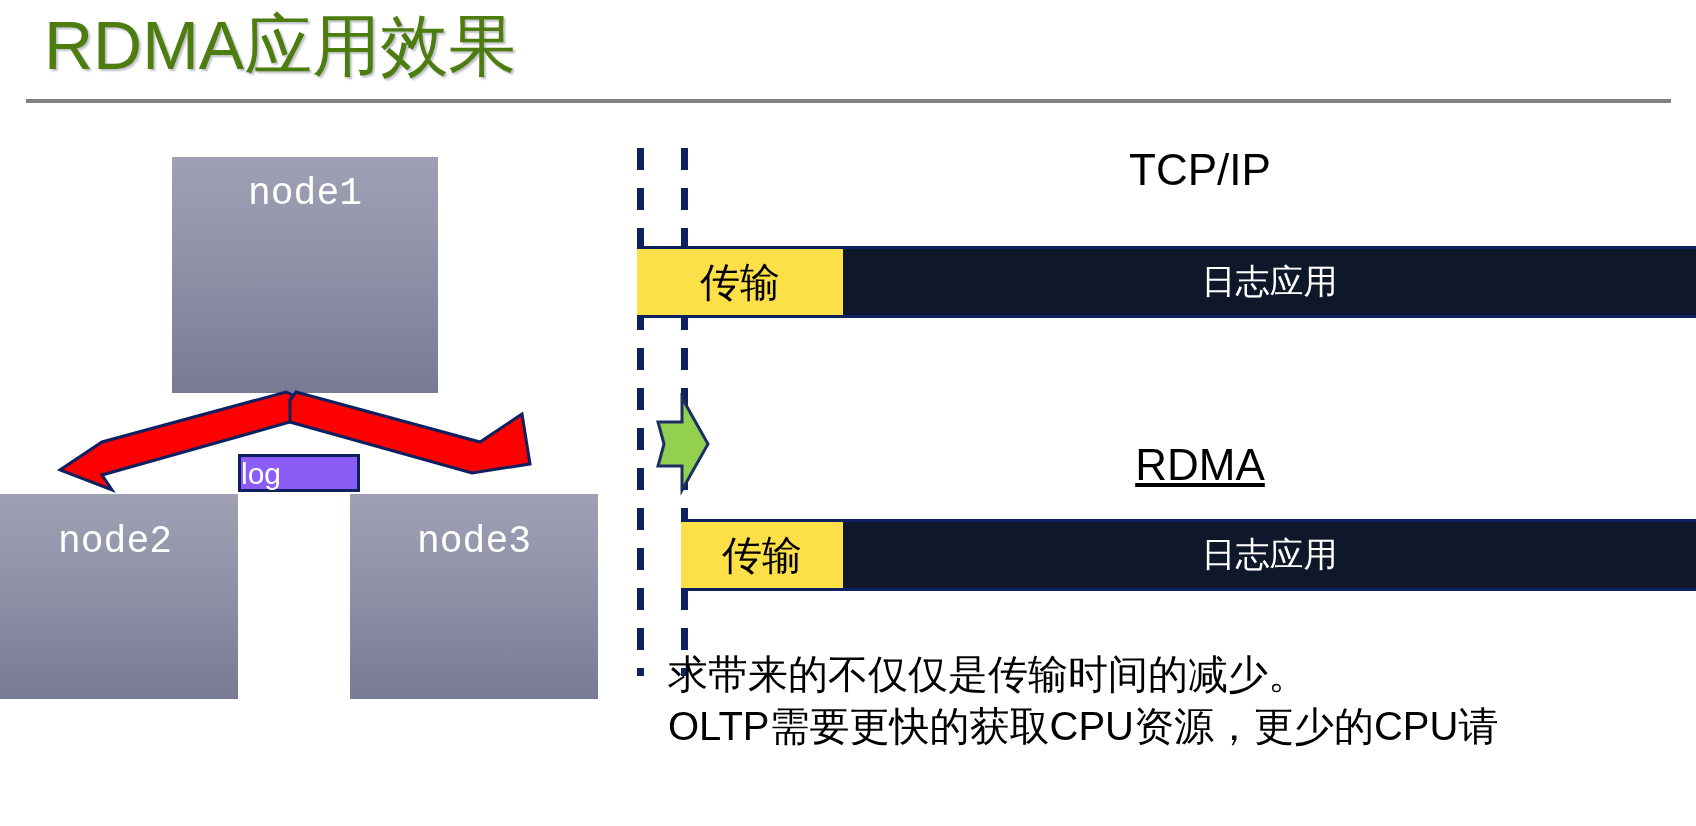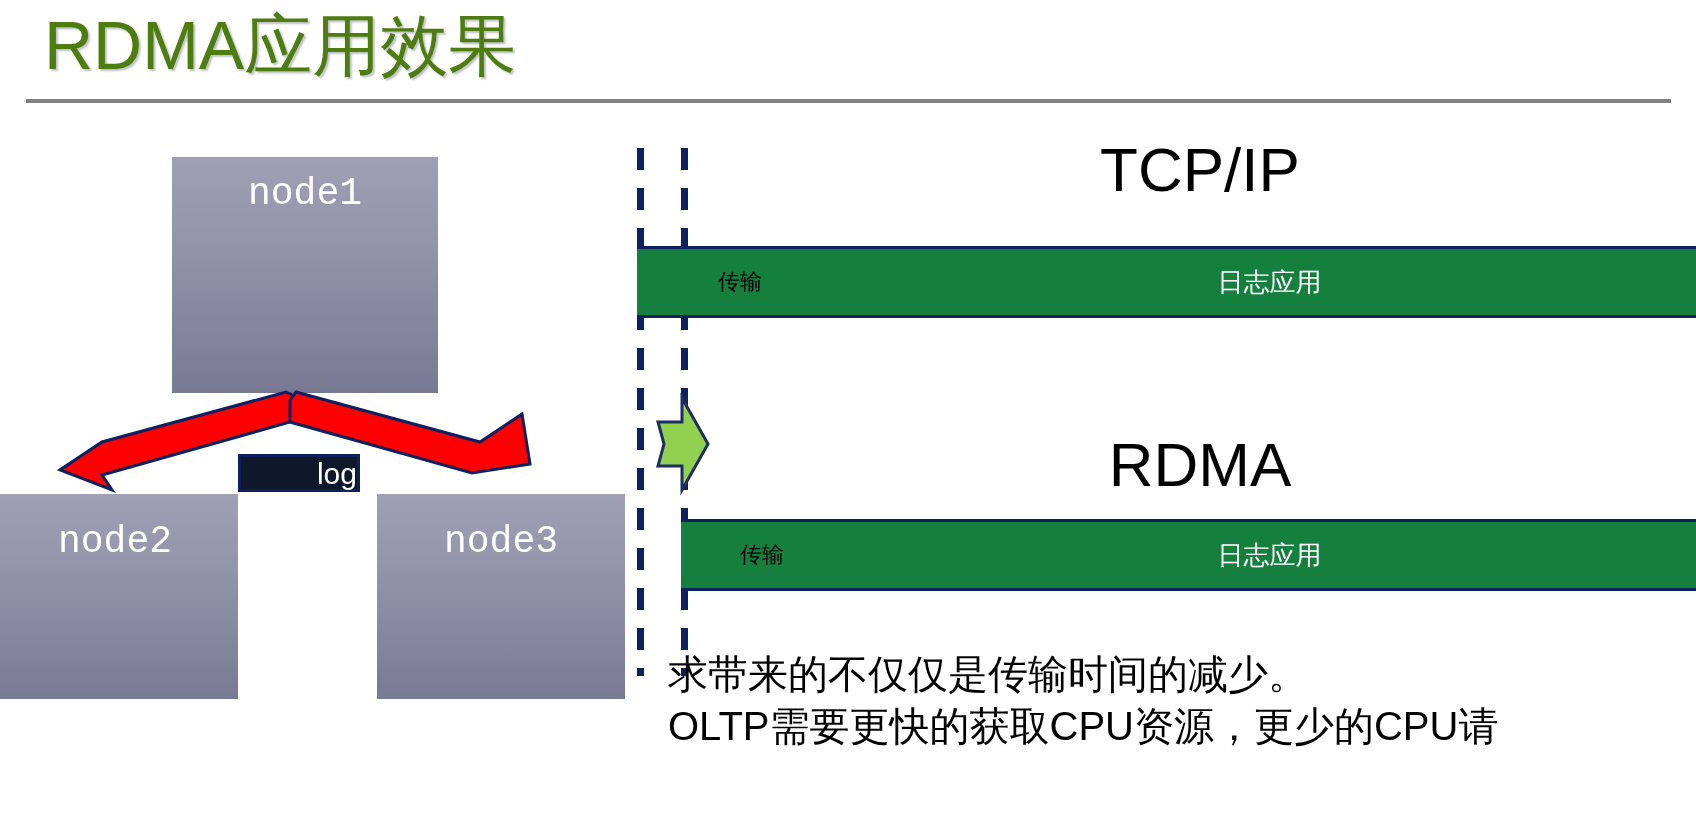--- a/index.html
+++ b/index.html
@@ -59,48 +59,48 @@
     padding-top: 18px;
   }
   #node2 {
     left: -8px;
     top: 494px;
     width: 246px;
     height: 205px;
     padding-top: 29px;
   }
   #node3 {
-    left: 377px;
+    left: 350px;
     top: 494px;
     width: 248px;
     height: 205px;
     padding-top: 29px;
   }
 
   .arrow-svg {
     position: absolute;
     left: 40px;
     top: 370px;
     width: 520px;
     height: 130px;
   }
 
   #log-box {
     position: absolute;
     left: 238px;
     top: 454px;
     width: 122px;
     height: 38px;
-    background: #0f172a;
+    background: #8b5cf6;
     border: 3px solid #0D1F5C;
     box-sizing: border-box;
     color: #ffffff;
     font-size: 30px;
     line-height: 33px;
-    text-align: right;
+    text-align: left;
   }
 
   
   .dash-line {
     position: absolute;
     top: 148px;
     width: 7px;
     height: 528px;
     background-image: linear-gradient(
       to bottom,
@@ -108,56 +108,56 @@
       rgba(0,0,0,0) 22px, rgba(0,0,0,0) 40px
     );
     background-size: 7px 40px;
     background-repeat: repeat-y;
   }
   #dash-line-1 { left: 637px; }
   #dash-line-2 { left: 681px; }
 
   .proto-label {
     position: absolute;
-    font-size: 62px;
+    font-size: 44px;
     line-height: 60px;
     color: #000000;
     text-align: center;
     white-space: nowrap;
   }
   #tcpip-label { left: 760px; top: 140px; width: 880px; }
-  #rdma-label  { left: 760px; top: 435px; width: 880px; }
+  #rdma-label  { left: 760px; top: 435px; width: 880px; text-decoration: underline; }
 
   .timing-bar {
     position: absolute;
     display: flex;
     align-items: stretch;
     border-top: 3px solid #0D2161;
     border-bottom: 3px solid #0D2161;
     box-sizing: border-box;
   }
   #tcpip-bar { left: 637px; top: 246px; width: 1059px; height: 72px; }
   #rdma-bar  { left: 681px; top: 519px; width: 1015px; height: 72px; }
 
   .seg-transport {
-    background: #15803d;
+    background: #fde047;
     color: #000000;
-    font-size: 22px;
+    font-size: 40px;
     display: flex;
     align-items: center;
     justify-content: center;
     box-sizing: border-box;
   }
   #tcpip-bar .seg-transport { width: 206px; }
   #rdma-bar  .seg-transport { width: 162px; }
 
   .seg-app {
-    background: #15803d;
+    background: #0f172a;
     color: #ffffff;
-    font-size: 26px;
+    font-size: 34px;
     flex: 1;
     display: flex;
     align-items: center;
     justify-content: center;
     box-sizing: border-box;
   }
 
   .green-arrow {
     position: absolute;
     left: 630px;

